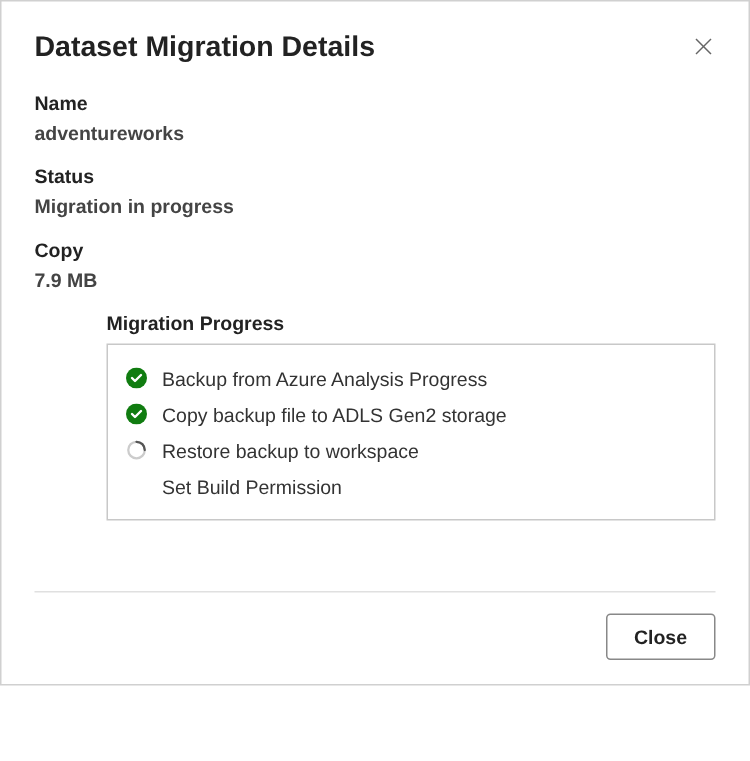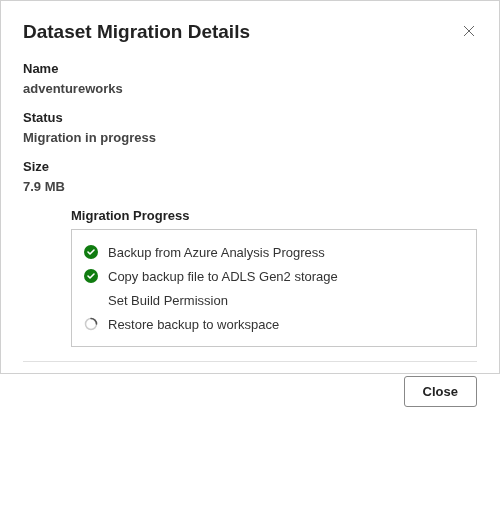--- a/index.html
+++ b/index.html
@@ -9,21 +9,21 @@
     }
     body {
       font-family: "Segoe UI", -apple-system, BlinkMacSystemFont, sans-serif;
       background: #fff;
       width: 500px;
       height: 507px;
       overflow: hidden;
     }
     .dialog {
       width: 500px;
-      height: 374px;
+      height: 457px;
       border: 1px solid #d0d0d0;
       background: #fff;
       padding: 20px 22px 16px 22px;
       display: flex;
       flex-direction: column;
       position: relative;
     }
     .header {
       display: flex;
       justify-content: space-between;
@@ -139,21 +139,21 @@
     <div class="field-label">Name</div>
     <div class="field-value">adventureworks</div>
   </div>
 
   <div class="field">
     <div class="field-label">Status</div>
     <div class="field-value">Migration in progress</div>
   </div>
 
   <div class="field">
-    <div class="field-label">Size</div>
+    <div class="field-label">Copy</div>
     <div class="field-value">7.9 MB</div>
   </div>
 
 
   <div class="progress-section">
     <div class="field-label">Migration Progress</div>
     <div class="progress-box">
 
       <div class="progress-step">
         <span class="step-icon">
@@ -170,33 +170,33 @@
           <svg width="14" height="14" viewBox="0 0 14 14">
             <circle cx="7" cy="7" r="7" fill="#107c10"></circle>
             <path d="M4 7 L6 9 L10 5" stroke="#fff" stroke-width="1.6" fill="none" stroke-linecap="round" stroke-linejoin="round"></path>
           </svg>
         </span>
         <span class="step-label">Copy backup file to ADLS Gen2 storage</span>
       </div>
 
       <div class="progress-step">
         <span class="step-icon">
-          <span class="icon-blank"></span>
-        </span>
-        <span class="step-label">Set Build Permission</span>
-      </div>
-
-      <div class="progress-step">
-        <span class="step-icon">
           <svg width="14" height="14" viewBox="0 0 14 14">
             <circle cx="7" cy="7" r="5.5" fill="none" stroke="#ccc" stroke-width="1.5"></circle>
             <path d="M7 1.5 A5.5 5.5 0 0 1 12.5 7" fill="none" stroke="#555" stroke-width="1.5" stroke-linecap="round"></path>
           </svg>
         </span>
         <span class="step-label">Restore backup to workspace</span>
+      </div>
+
+      <div class="progress-step">
+        <span class="step-icon">
+          <span class="icon-blank"></span>
+        </span>
+        <span class="step-label">Set Build Permission</span>
       </div>
 
 
     </div>
   </div>
 
   <div class="footer">
     <hr class="divider">
     <div class="button-row">
       <button class="btn">Close</button>

